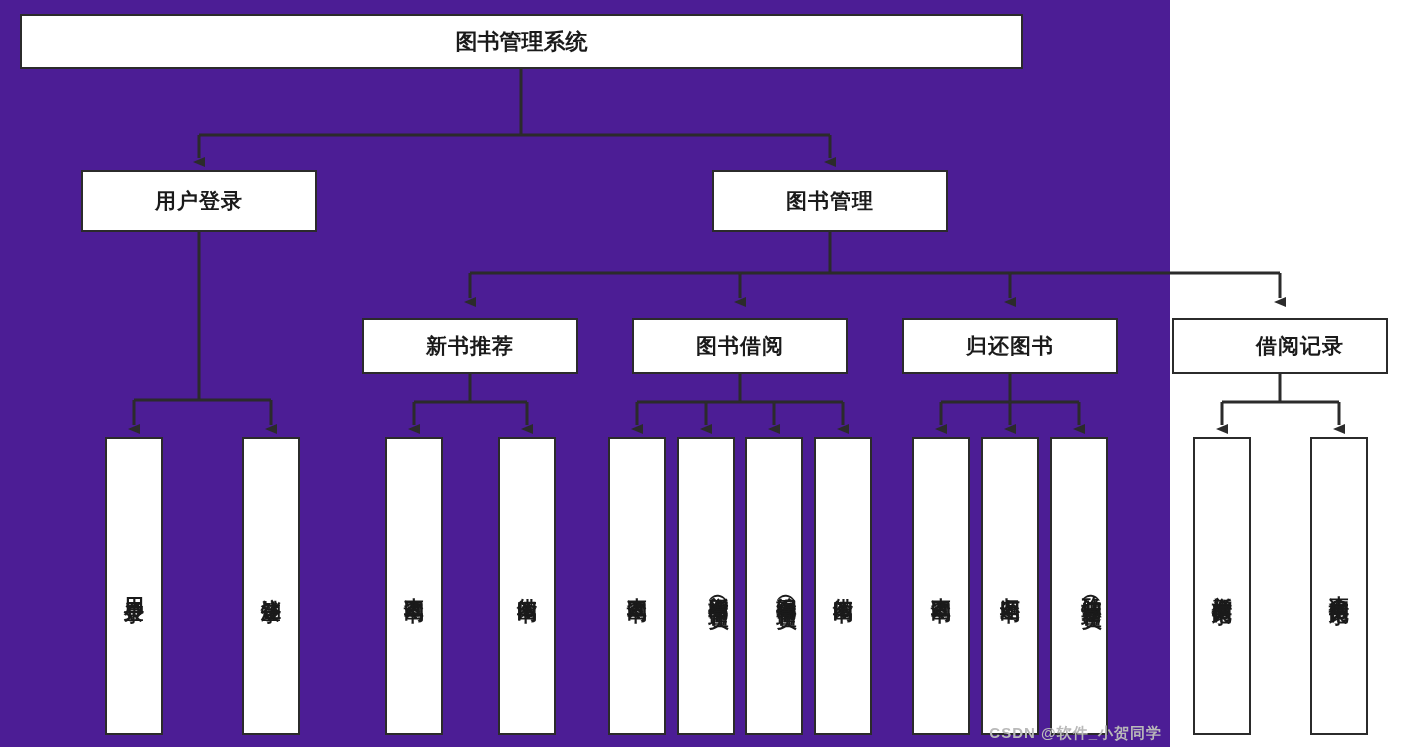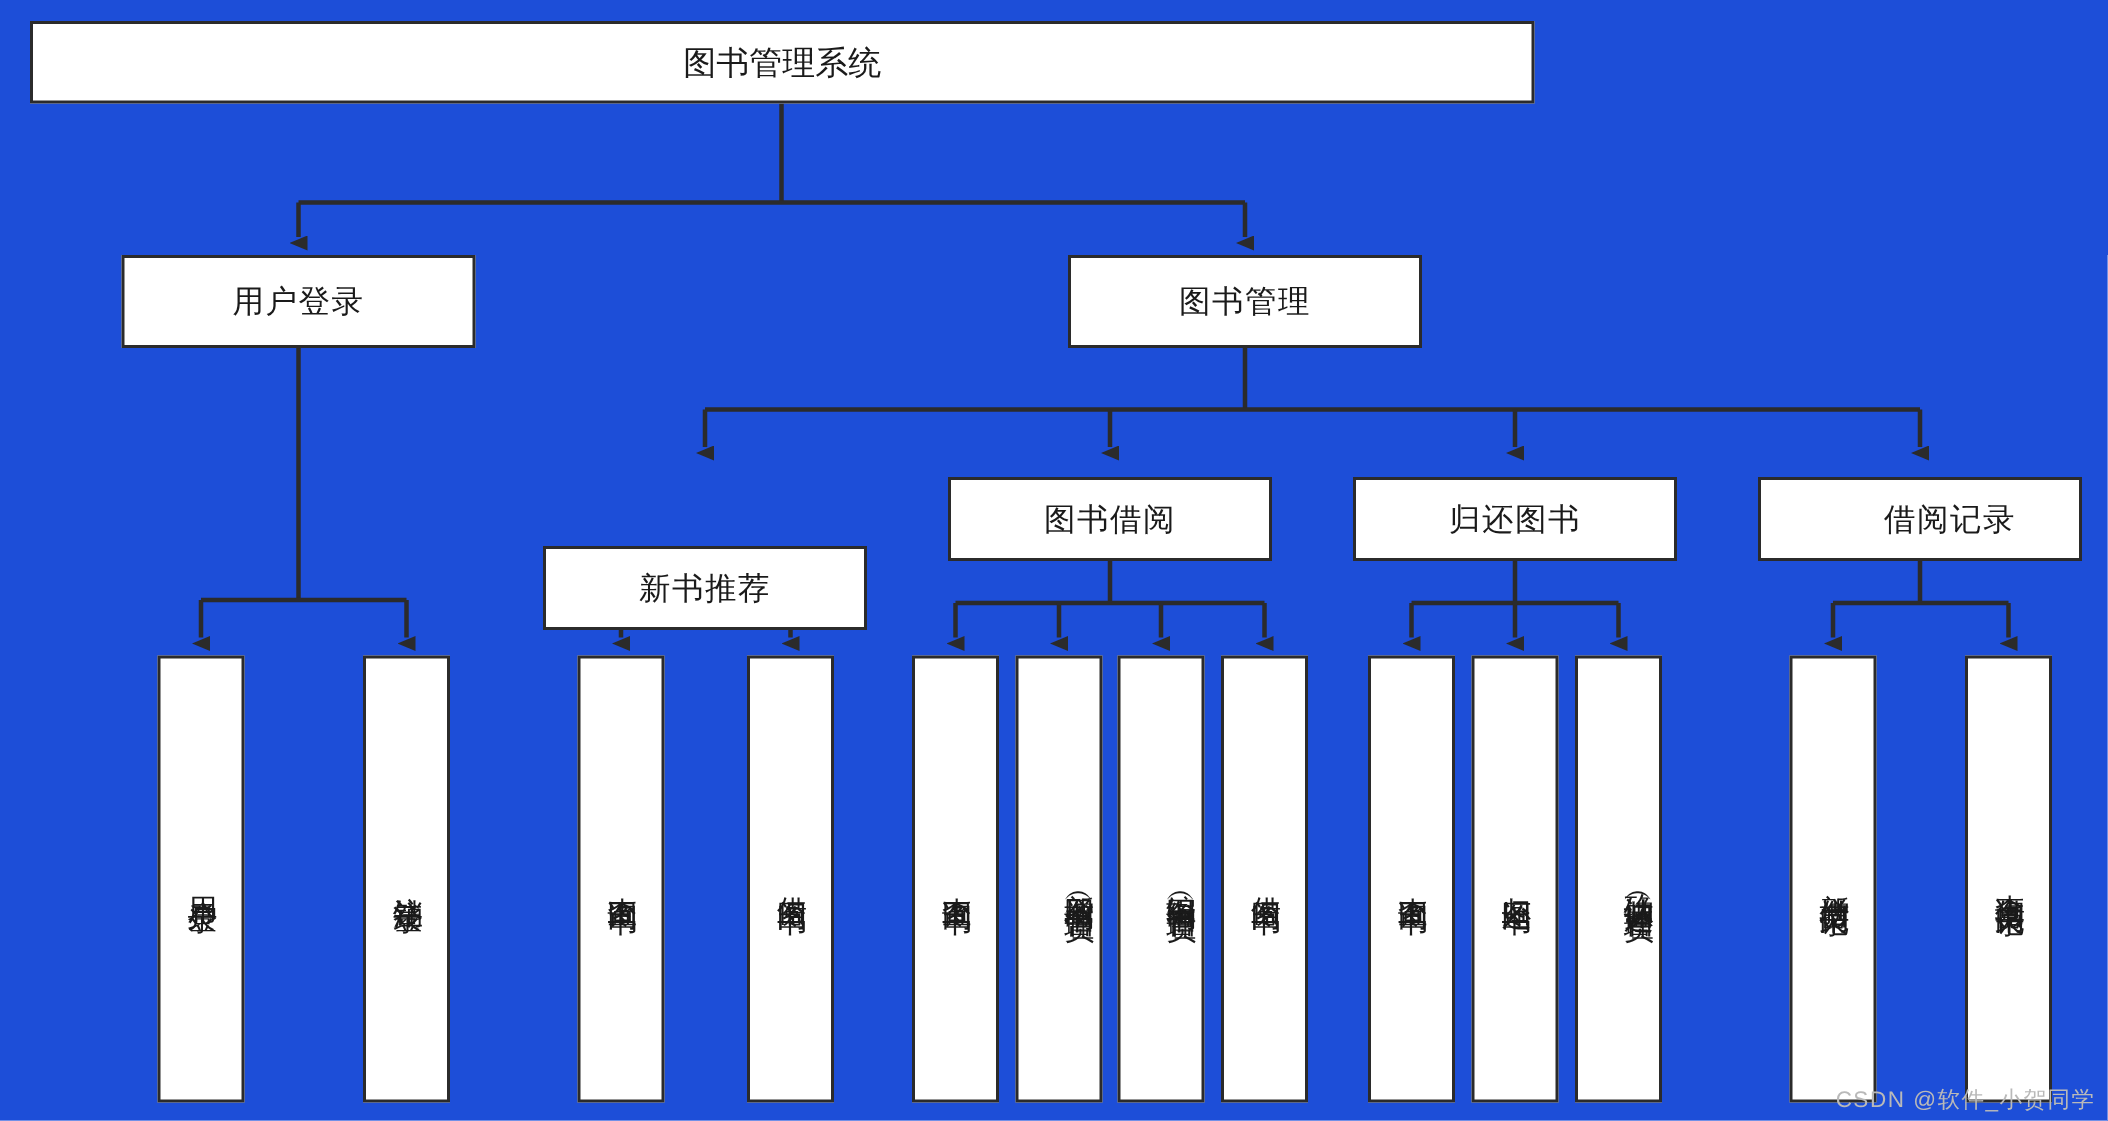--- a/index.html
+++ b/index.html
@@ -1,18 +1,18 @@
 <!DOCTYPE html>
 <html><head>
 <meta charset="utf-8">
 <style>
   html,body{margin:0;padding:0;background:#ffffff;}
   body{width:1405px;height:747px;overflow:hidden;
        font-family:"Liberation Sans","DejaVu Sans",sans-serif;}
-  #stage{position:relative;width:1405px;height:747px;background:#1d4ed8;}
+  #stage{position:relative;width:1170px;height:747px;background:#4c1d95;font-weight:bold;}
   svg#wires{position:absolute;left:0;top:0;width:1405px;height:747px;}
 
   .node{position:absolute;box-sizing:border-box;background:#ffffff;
         border:2px solid #2b2b2b;display:flex;align-items:center;
         justify-content:center;color:#1a1a1a;}
   .node.h{font-size:21px;letter-spacing:1px;}
   .node.root{font-size:22px;}
 
   
   .leaf{position:absolute;box-sizing:border-box;background:#fff;
@@ -83,21 +83,21 @@
       <path d="M1222,402 L1222,425" marker-end="url(#ah)"></path>
       <path d="M1339,402 L1339,425" marker-end="url(#ah)"></path>
     </g>
   </svg>
 
   <div class="node root" style="left:20px;top:14px;width:1003px;height:55px;">图书管理系统</div>
 
   <div class="node h" style="left:81px;top:170px;width:236px;height:62px;">用户登录</div>
   <div class="node h" style="left:712px;top:170px;width:236px;height:62px;">图书管理</div>
 
-  <div class="node h" style="left:362px;top:318px;width:216px;height:56px;margin-top:46px;">新书推荐</div>
+  <div class="node h" style="left:362px;top:318px;width:216px;height:56px;">新书推荐</div>
   <div class="node h" style="left:632px;top:318px;width:216px;height:56px;">图书借阅</div>
   <div class="node h" style="left:902px;top:318px;width:216px;height:56px;">归还图书</div>
   <div class="node h" style="left:1172px;top:318px;width:216px;height:56px;padding-left:40px;">借阅记录</div>
 
   <div class="leaf center" style="left:105px;top:437px;width:58px;height:298px;">
     <span class="vtxt">用户登录</span>
   </div>
   <div class="leaf center" style="left:242px;top:437px;width:58px;height:298px;">
     <span class="vtxt">注销登录</span>
   </div>

